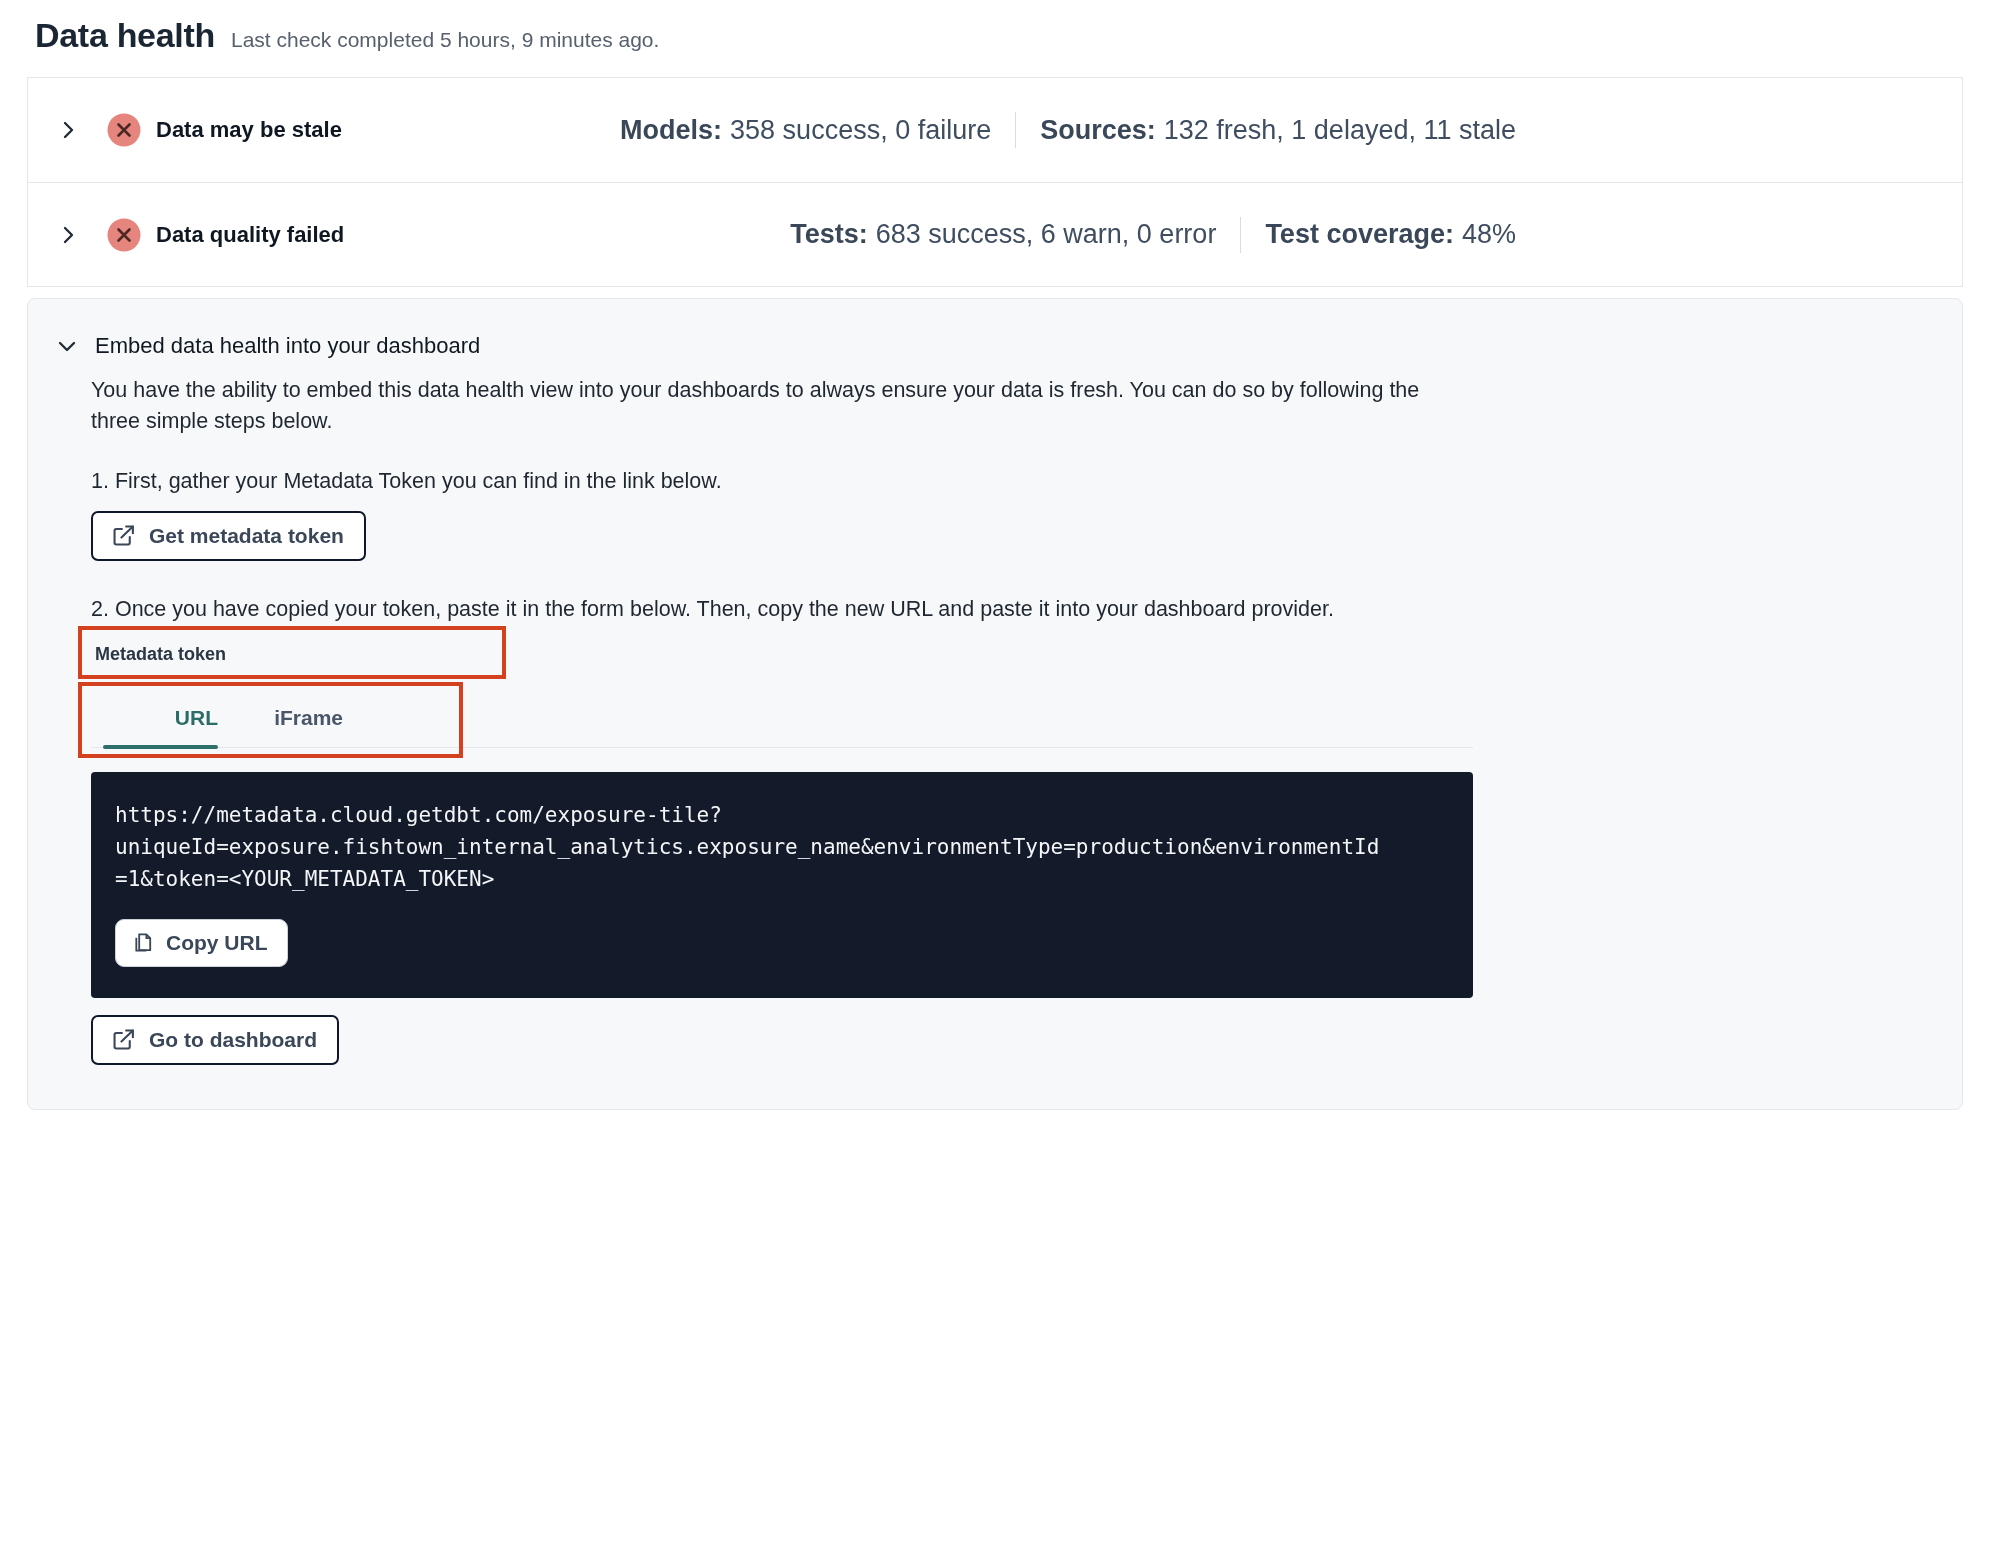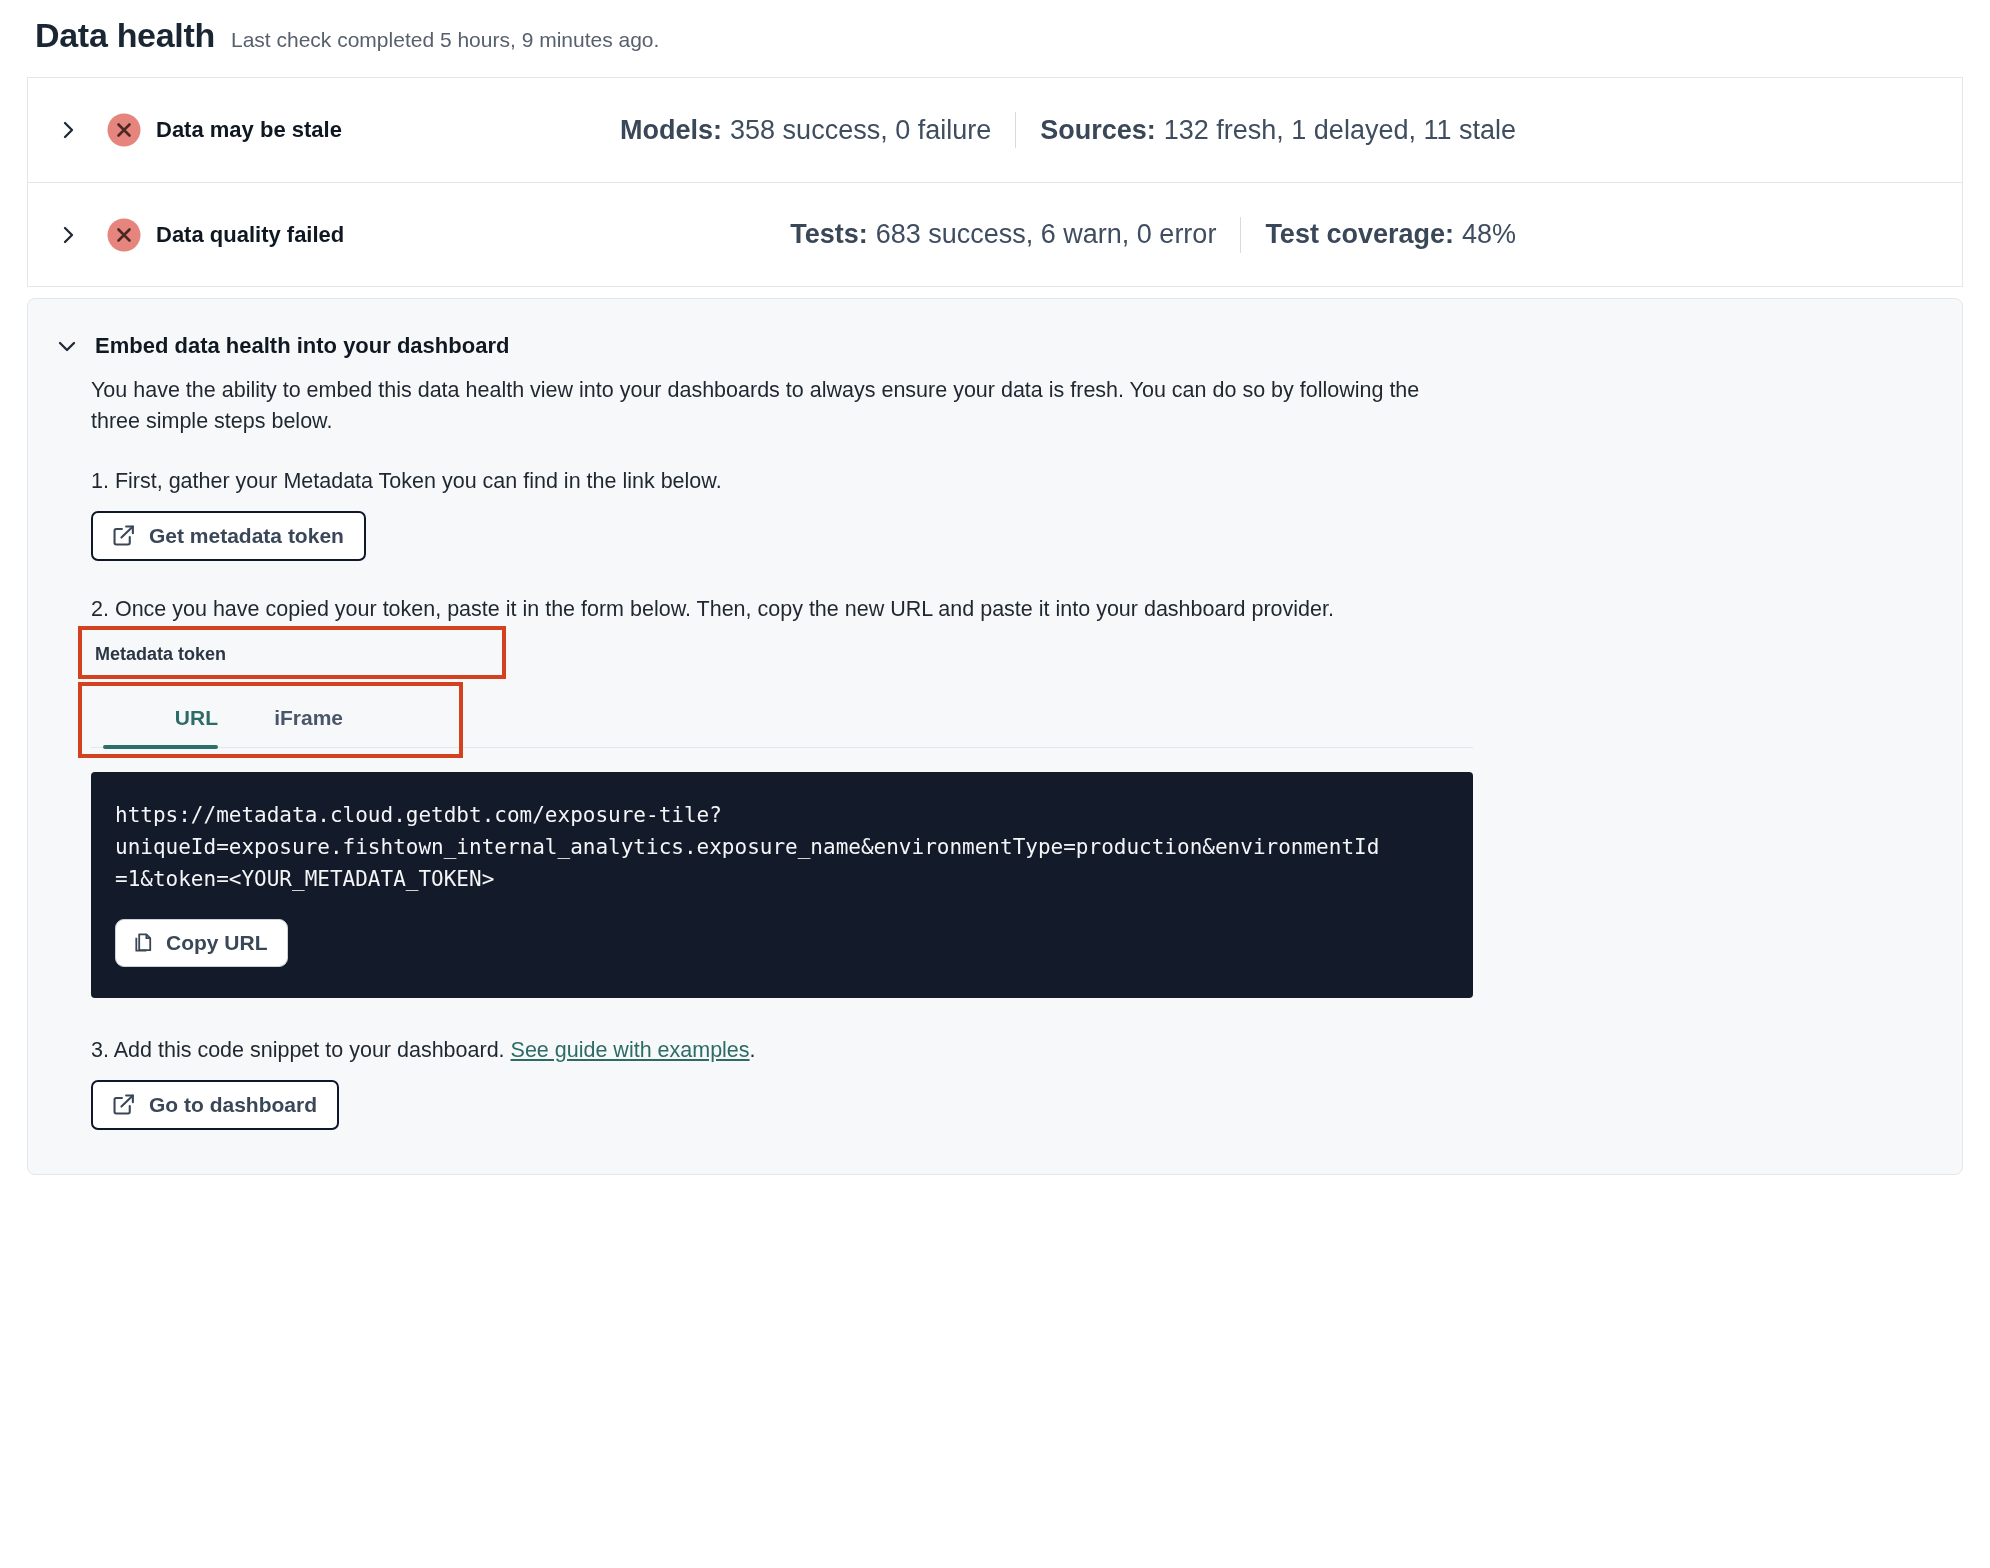--- a/index.html
+++ b/index.html
@@ -79,21 +79,21 @@
     position: relative;
   }
   .embed-header {
     display: flex;
     align-items: center;
     margin-left: -36px;
   }
   .embed-header .chev { margin-right: 16px; cursor: pointer; }
   .embed-title {
     font-size: 22px;
-    font-weight: bold;
+    font-weight: normal;
     color: #101922;
   }
   .embed-desc {
     margin-top: 16px;
     font-size: 21.5px;
     line-height: 31px;
     color: #1f2730;
     max-width: 1345px;
   }
   .step-text {
@@ -333,23 +333,20 @@
         <svg width="23" height="25" viewBox="0 0 24 26" fill="none" stroke="#3a4656" stroke-width="1.9" stroke-linejoin="round">
             <path d="M7.5 4.5h7.5l4 4V21H7.5z"></path>
             <path d="M15 4.5v4h4"></path>
             <path d="M4.5 8v13.5H15"></path>
           </svg>
       </span>
       <span>Copy URL</span>
     </button>
   </div>
 
-  <div class="step-text step-3">
-    <span>3. Add this code snippet to your dashboard. </span><span class="guide-link">See guide with examples</span><span>.</span>
-  </div>
 
   <button class="btn">
     <span style="display:flex;">
       <svg width="25" height="25" viewBox="0 0 24 24" fill="none" stroke="#3a4758" stroke-width="2" stroke-linecap="round" stroke-linejoin="round">
           <path d="M18 13.5V19a1.6 1.6 0 0 1-1.6 1.6H5A1.6 1.6 0 0 1 3.4 19V7.4A1.6 1.6 0 0 1 5 5.8h5.5"></path>
           <path d="M14.5 3.4H21v6.5"></path>
           <path d="M10 14L21 3.4"></path>
         </svg>
     </span>
     <span>Go to dashboard</span>

